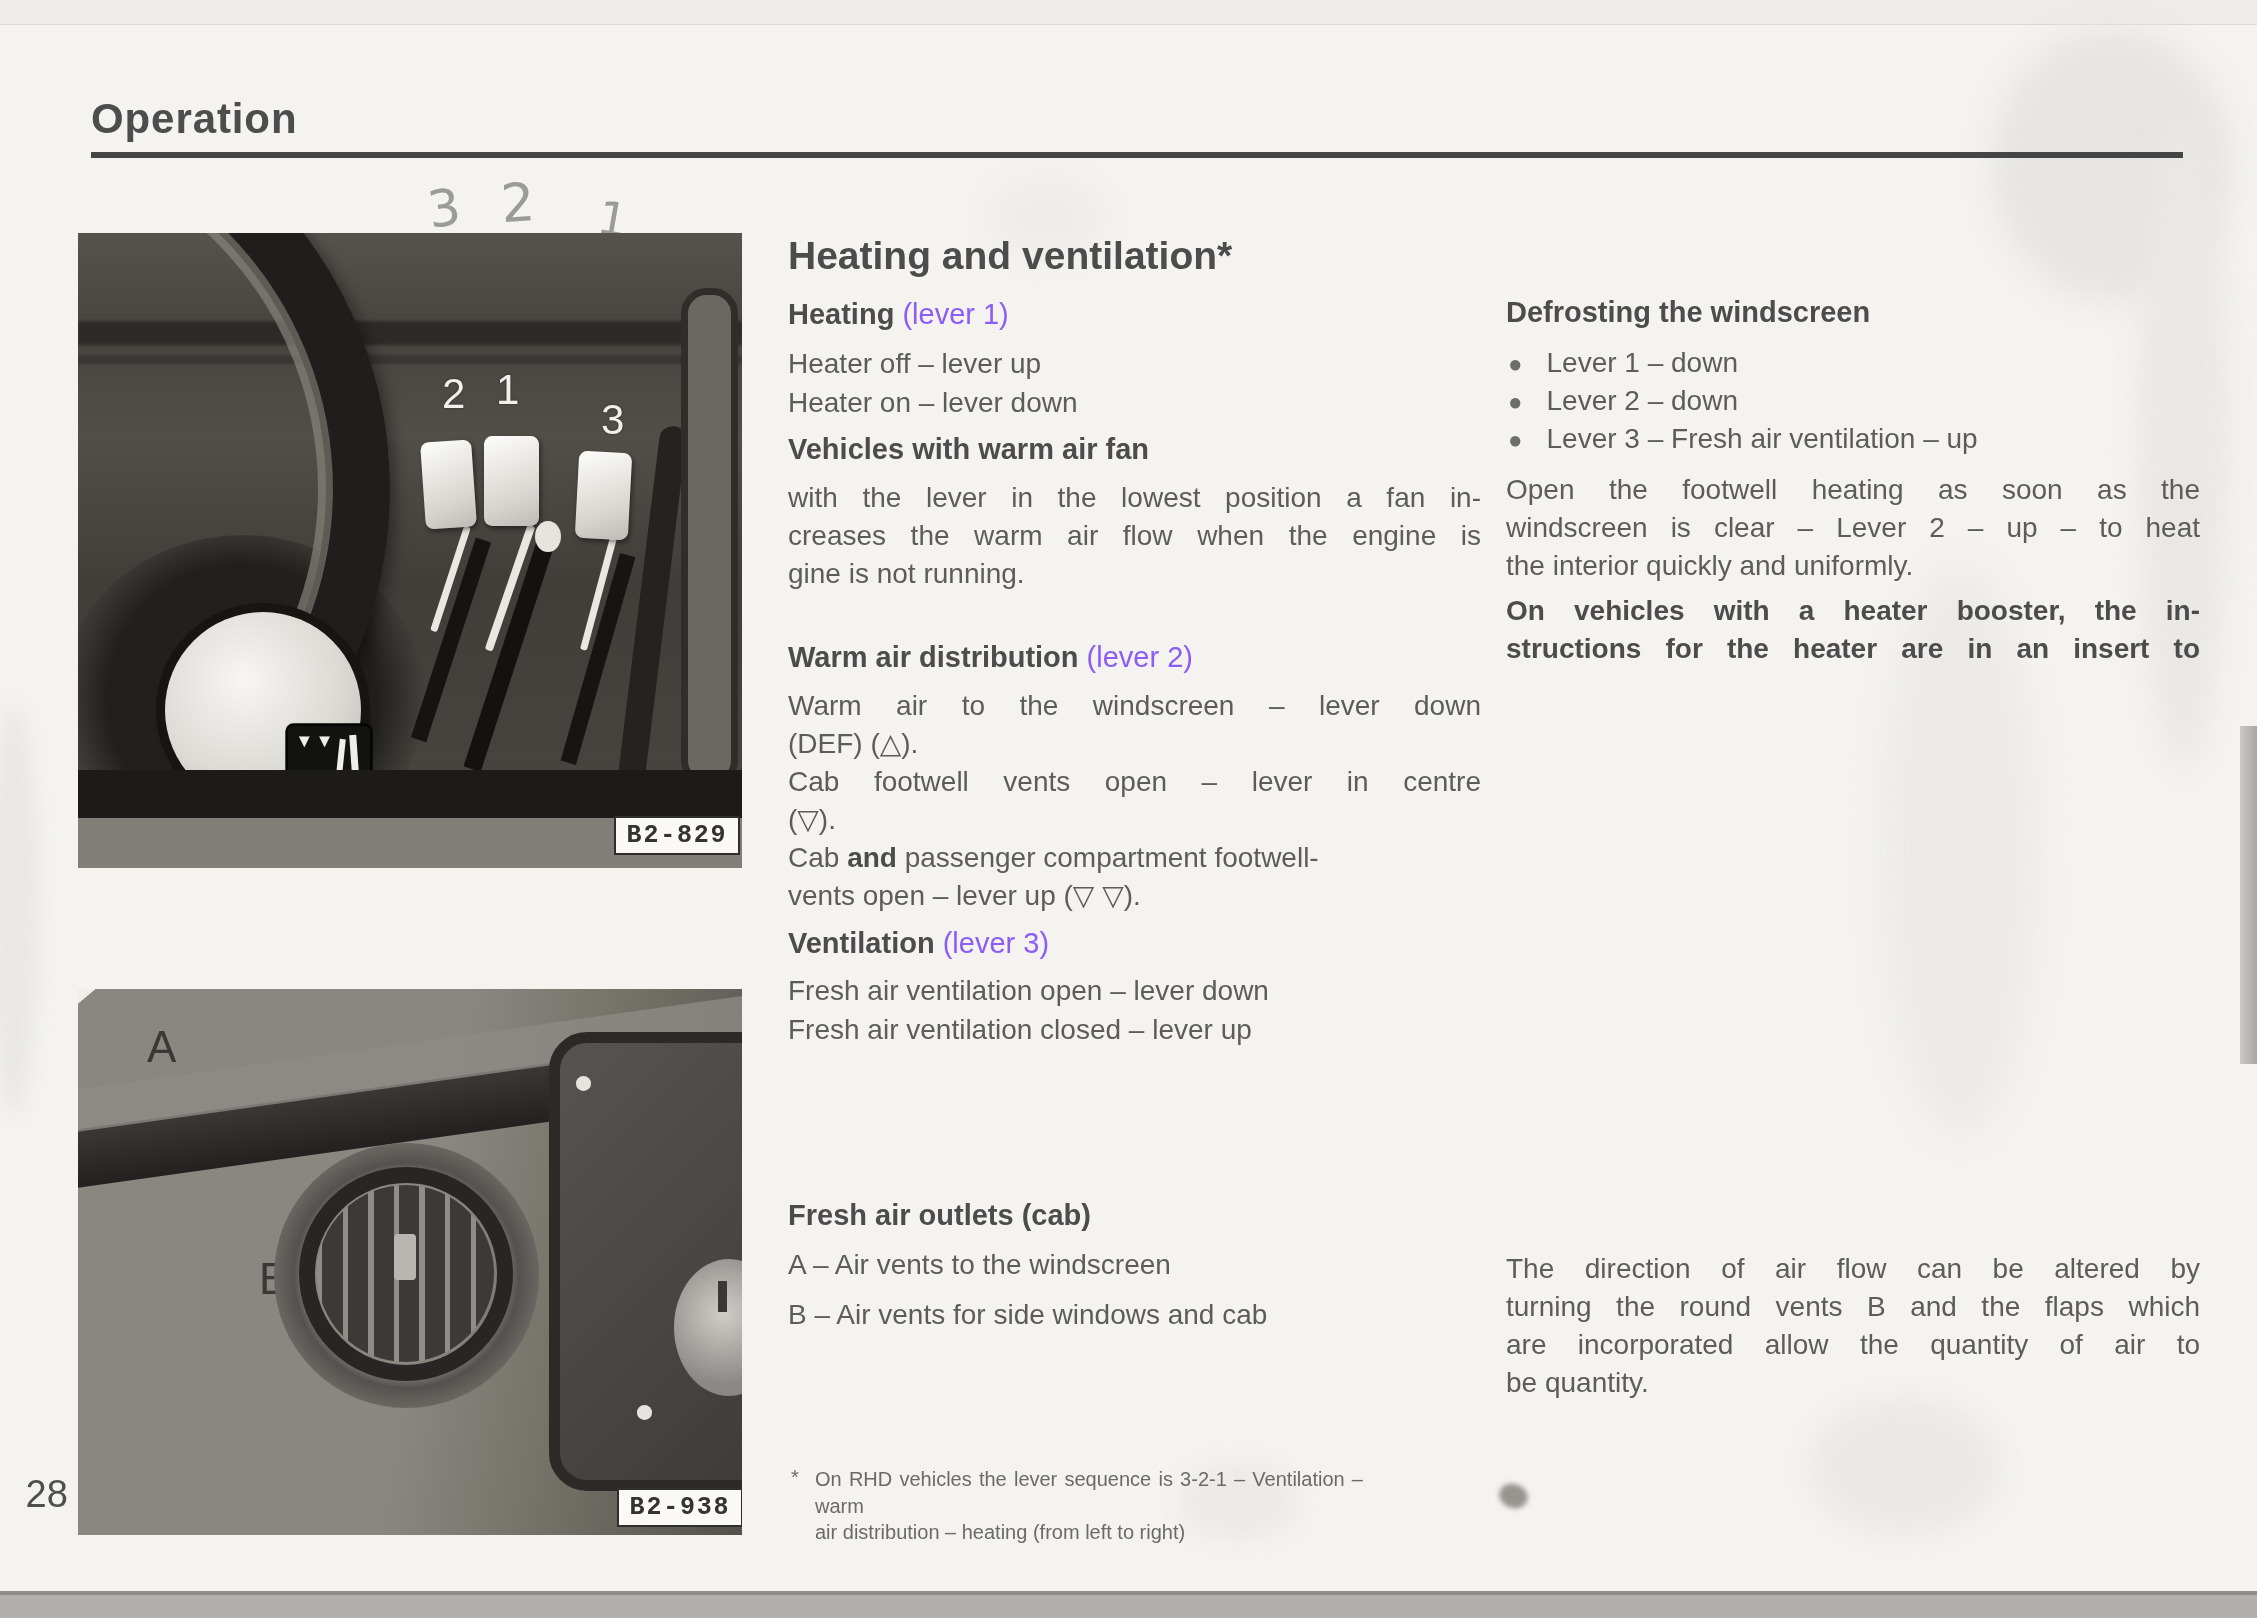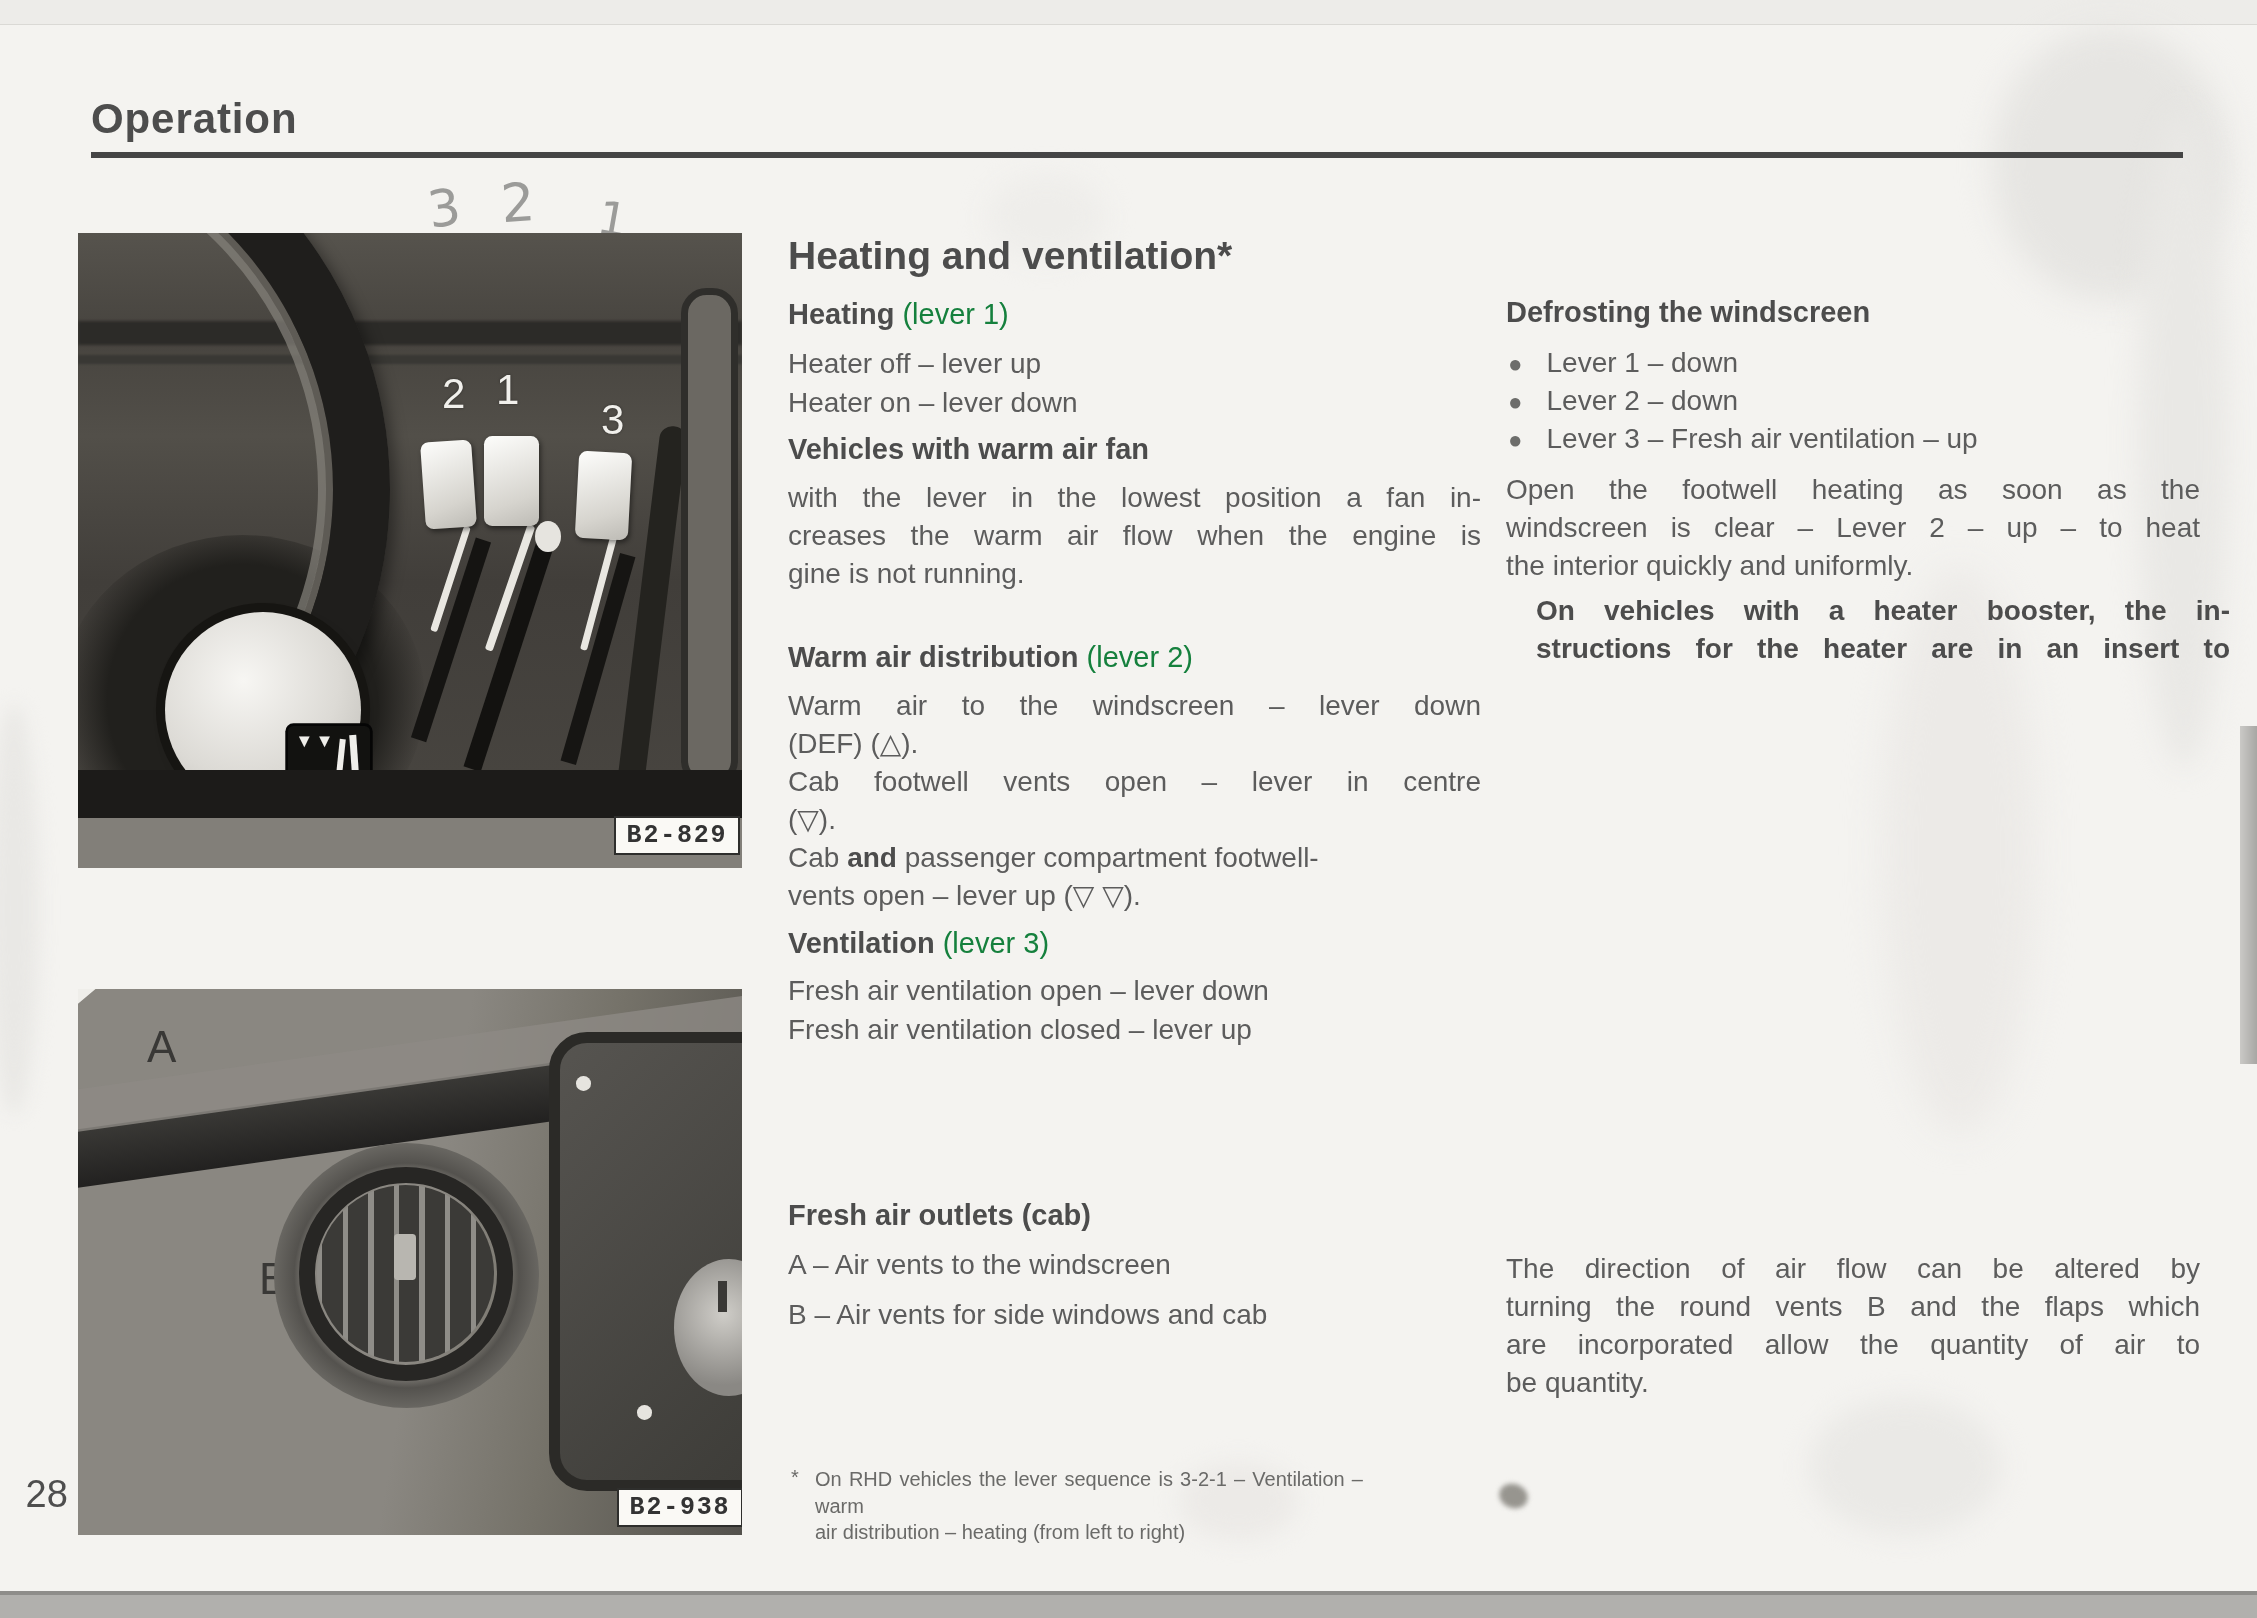--- a/index.html
+++ b/index.html
@@ -3,21 +3,21 @@
 <meta charset="utf-8">
 <style>
   html,body{margin:0;padding:0;background:#d8d7d4;}
   .page{position:relative;width:2258px;height:1618px;background:#f4f3f0;overflow:hidden;
         font-family:"Liberation Sans",sans-serif;color:#5a5a5a;}
   .abs{position:absolute;}
   .blob{position:absolute;border-radius:50%;}
   .hdr{font-weight:bold;color:#4d4d4d;font-size:42px;letter-spacing:0.9px;}
   .title{font-weight:bold;color:#4c4c4c;font-size:39px;}
   .h2{font-size:29px;font-weight:bold;color:#4c4c4c;}
-  .h2 .rest{font-weight:normal;color:#15803d;margin-top:35px;}
+  .h2 .rest{font-weight:normal;color:#8b5cf6;margin-top:35px;}
   .body,.line{font-size:28px;line-height:38px;color:#5c5c5c;}
   .jline{text-align:justify;text-align-last:justify;}
   .col{position:absolute;width:693px;}
   .line{height:38px;}
   .bul{display:flex;align-items:center;gap:24px;height:38px;font-size:28px;color:#5c5c5c;}
   .dot::before{content:"●";font-size:24px;color:#6d6d6b;line-height:1;}
   .fn{font-size:20px;line-height:26.5px;color:#6a6a68;}
   .photo{position:absolute;overflow:hidden;background:#4a4743;}
   .figlabel{position:absolute;background:#faf9f5;border:2.7px solid #2e2e2c;color:#333;
             font-family:"Liberation Mono",monospace;font-size:25px;font-weight:bold;
@@ -184,21 +184,21 @@
       <span class="dot"></span>
       <span>Lever 3 – Fresh air ventilation – up</span>
     </div>
 
   <div class="col" style="left:1506px;top:471px;width:694px;">
     <div class="body jline">Open the footwell heating as soon as the</div>
     <div class="body jline">windscreen is clear – Lever 2 – up – to heat</div>
     <div class="body">the interior quickly and uniformly.</div>
   </div>
 
-  <div class="col" style="left:1506px;top:592px;width:694px;font-weight:bold;color:#4c4c4c;margin-left:30px;">
+  <div class="col" style="left:1506px;top:592px;width:694px;font-weight:bold;color:#4c4c4c;">
     <div class="body jline" style="color:#4c4c4c;">On vehicles with a heater booster, the in-</div>
     <div class="body jline" style="color:#4c4c4c;">structions for the heater are in an insert to</div>
   </div>
 
   <div class="col" style="left:1506px;top:1250px;width:694px;">
     <div class="body jline">The direction of air flow can be altered by</div>
     <div class="body jline">turning the round vents B and the flaps which</div>
     <div class="body jline">are incorporated allow the quantity of air to</div>
     <div class="body">be quantity.</div>
   </div>

